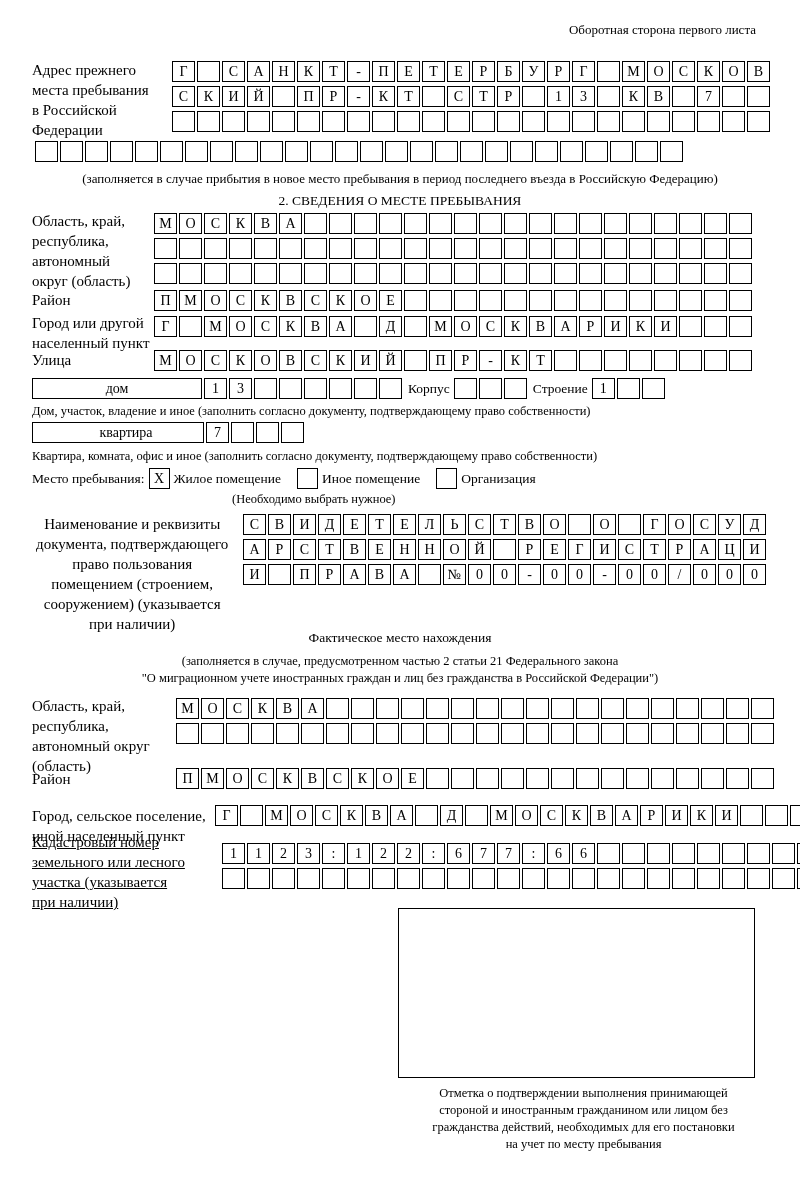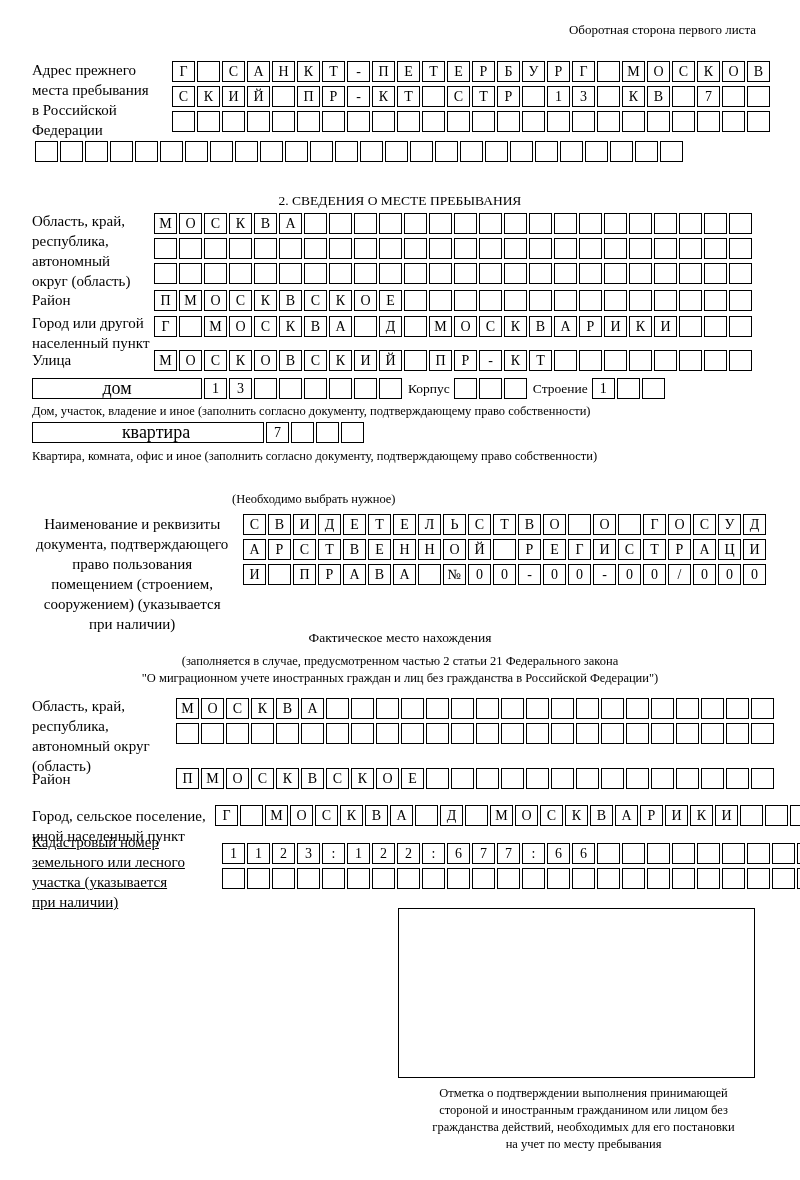--- a/index.html
+++ b/index.html
@@ -55,21 +55,21 @@
     line-height: 19px;
     font-family: "Liberation Serif", serif;
     background: #fff;
   }
   .cell.blank { }
   .wide-box {
     border: 1px solid #000;
     box-sizing: border-box;
     height: 21px;
     text-align: center;
-    font-size: 18px;
+    font-size: 14px;
     line-height: 19px;
     margin-right: 2px;
   }
   .inline-lbl {
     font-size: 13.5px;
     line-height: 21px;
     margin-right: 4px;
     margin-left: 4px;
     white-space: nowrap;
   }
@@ -206,20 +206,21 @@
       <div class="cell blank"></div>
       <div class="cell blank"></div>
       <div class="cell blank"></div>
       <div class="cell blank"></div>
       <div class="cell blank"></div>
       <div class="cell blank"></div>
       <div class="cell blank"></div>
       <div class="cell blank"></div>
     </div>
 
+  <div class="ctr" style="left:0; top:170px; width:800px;">(заполняется в случае прибытия в новое место пребывания в период последнего въезда в Российскую Федерацию)</div>
 
   <div class="ctr bold" style="left:0; top:192px; width:800px; font-size:13.5px;">2. СВЕДЕНИЯ О МЕСТЕ ПРЕБЫВАНИЯ</div>
 
   <div class="lbl" style="left:32px; top:211px;">Область, край,
 республика,
 автономный
 округ (область)</div>
   <div class="row" id="s2-region-0" style="left:154px; top:213px;">
       <div class="cell">М</div>
       <div class="cell">О</div>
@@ -406,31 +407,40 @@
     <div id="s2-stroenie" style="display:flex;">
         <div class="cell">1</div>
         <div class="cell blank"></div>
         <div class="cell blank"></div>
       </div>
   </div>
 
   <div class="lbl small" style="left:32px; top:401px;">Дом, участок, владение и иное (заполнить согласно документу, подтверждающему право собственности)</div>
 
   <div class="row" style="left:32px; top:422px;">
-    <div class="wide-box" style="width:232px;padding-left:16px;">квартира</div>
+    <div class="wide-box" style="width:172px;padding-left:16px;">квартира</div>
     <div id="s2-flat" style="display:flex;">
         <div class="cell">7</div>
         <div class="cell blank"></div>
         <div class="cell blank"></div>
         <div class="cell blank"></div>
       </div>
   </div>
 
   <div class="lbl small" style="left:32px; top:446px;">Квартира, комната, офис и иное (заполнить согласно документу, подтверждающему право собственности)</div>
 
+  <div class="row" style="left:32px; top:468px; align-items:center;">
+    <div class="inline-lbl" style="margin-left:0;">Место пребывания:</div>
+    <div class="checkbox">X</div>
+    <div class="inline-lbl">Жилое помещение</div>
+    <div class="checkbox" style="margin-left:12px;"></div>
+    <div class="inline-lbl">Иное помещение</div>
+    <div class="checkbox" style="margin-left:12px;"></div>
+    <div class="inline-lbl">Организация</div>
+  </div>
   <div class="lbl small" style="left:232px; top:489px;">(Необходимо выбрать нужное)</div>
 
   <div class="lbl" style="left:36px; top:514px;text-align:center;">Наименование и реквизиты
 документа, подтверждающего
 право пользования
 помещением (строением,
 сооружением) (указывается
 при наличии)</div>
   <div class="row" id="s2-doc-0" style="left:243px; top:514px;">
       <div class="cell">С</div>

